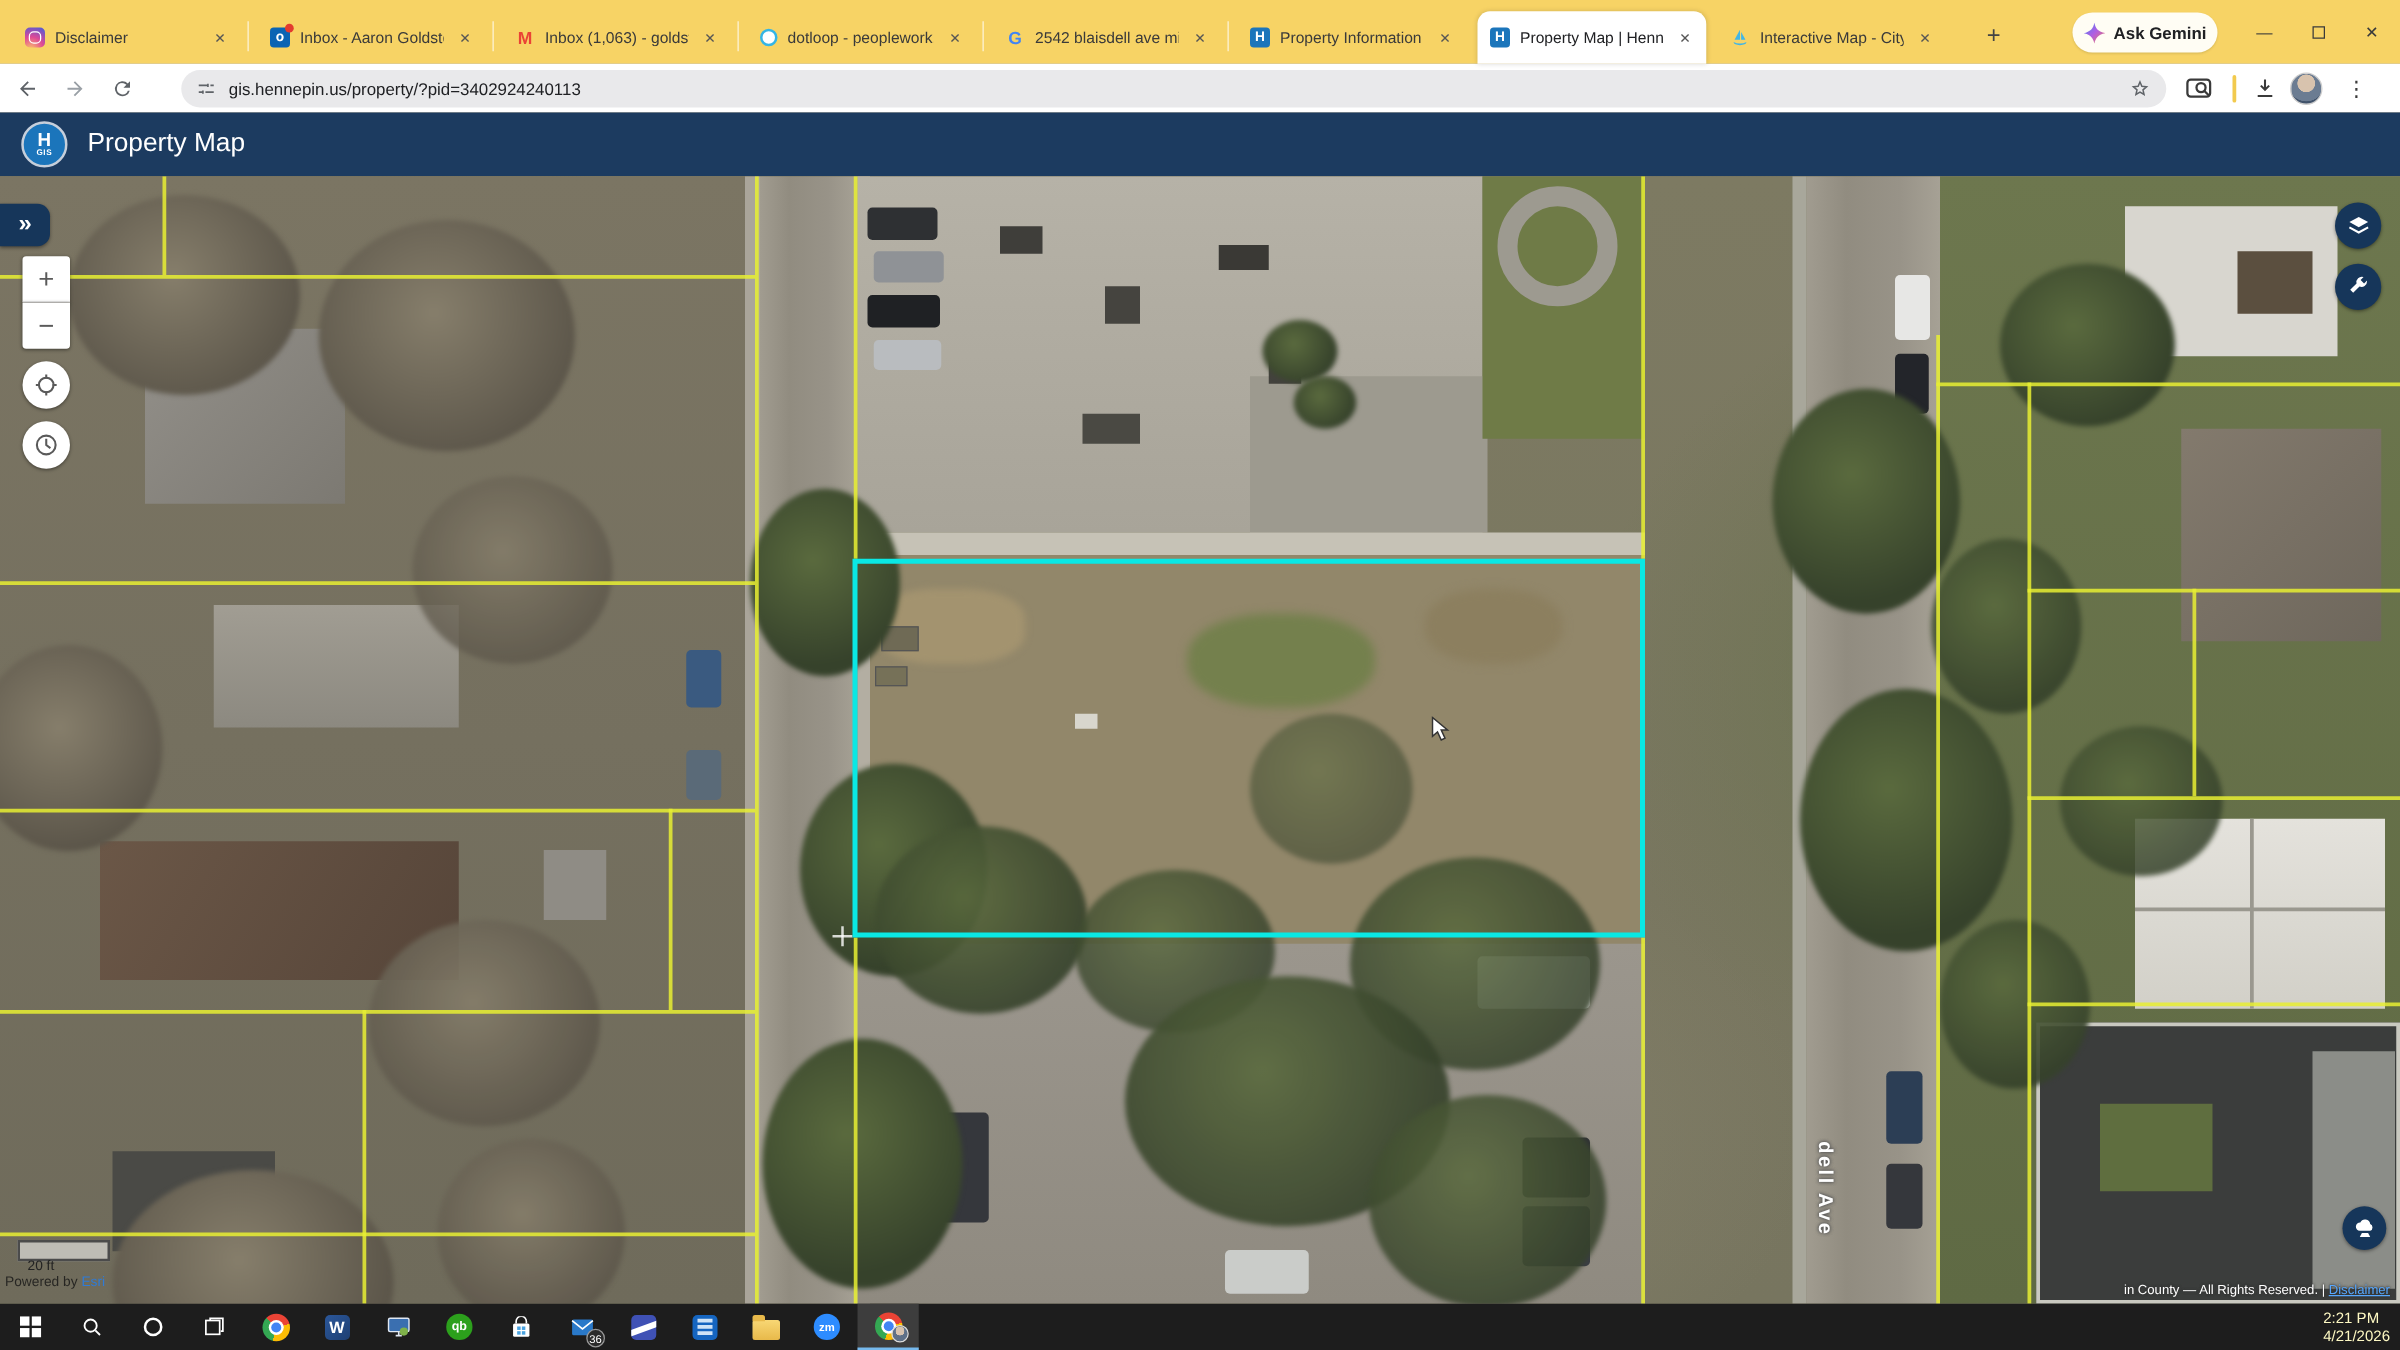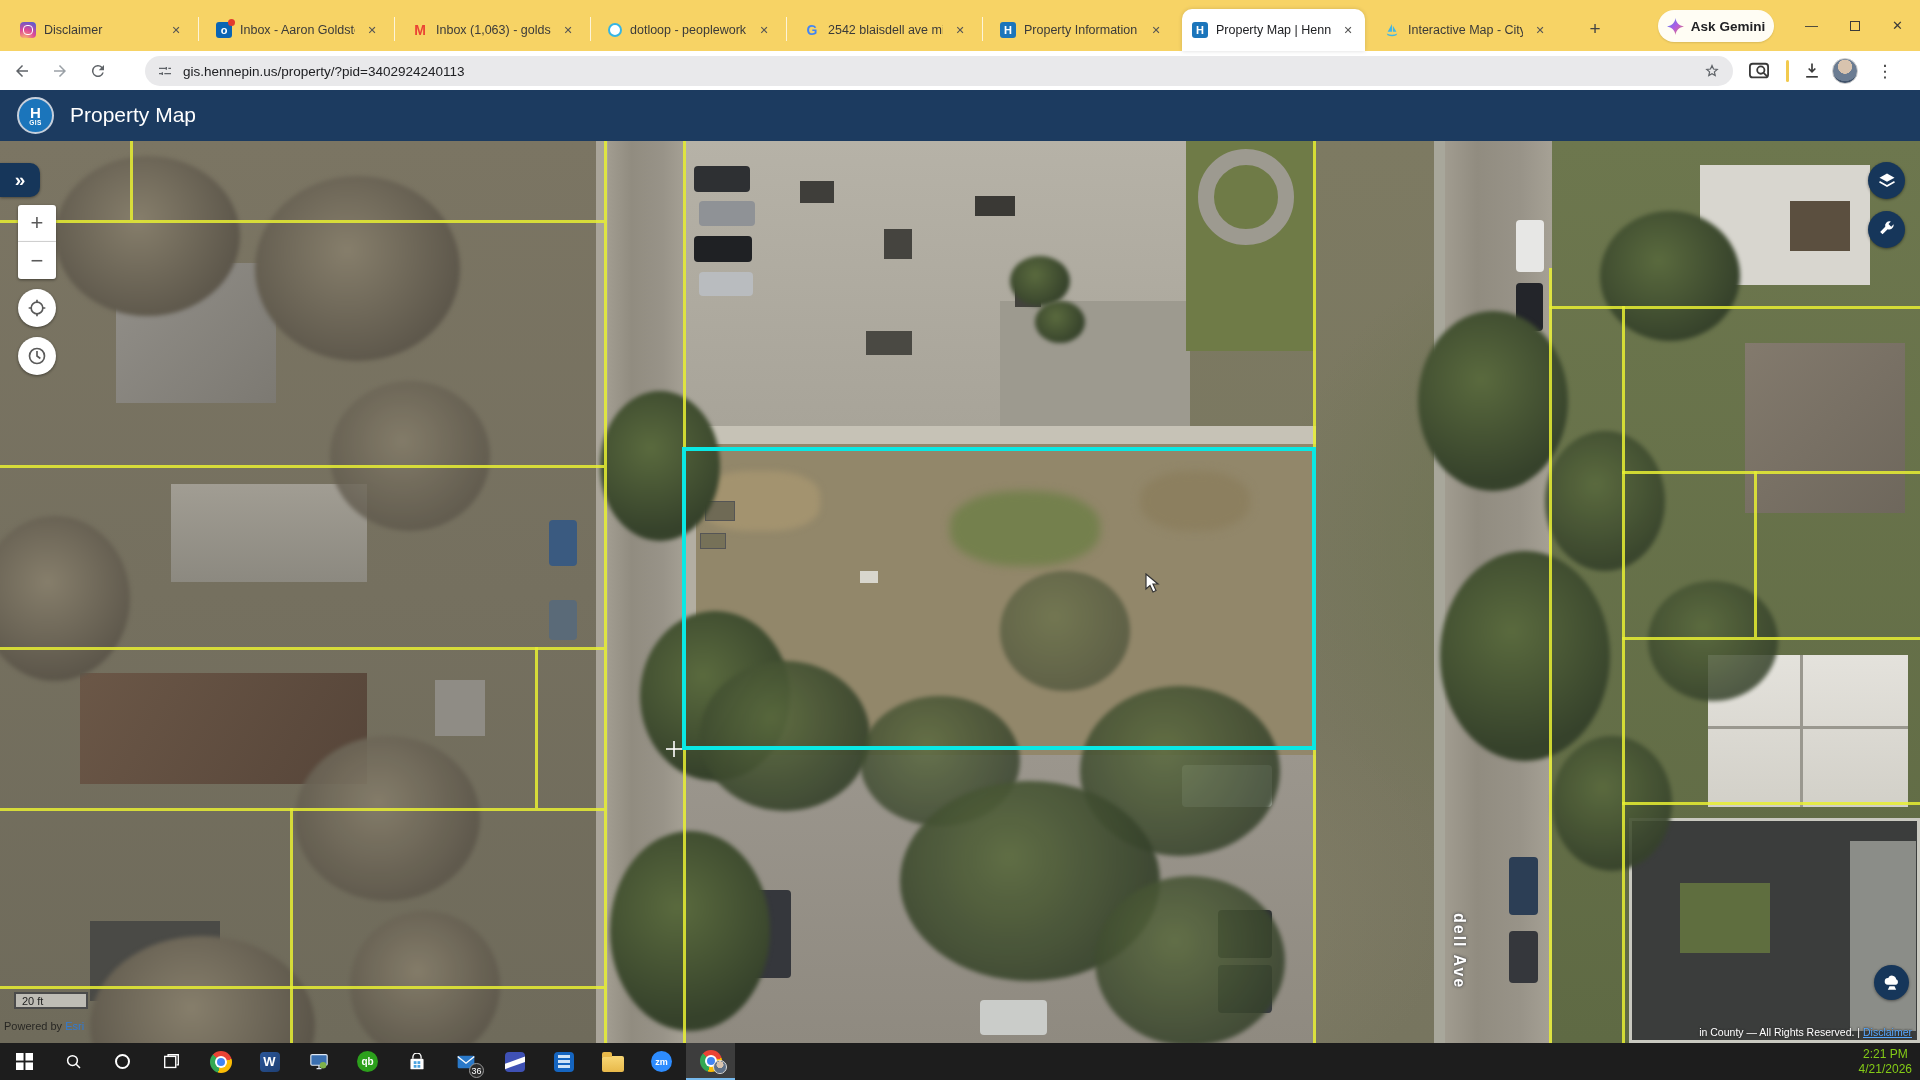--- a/index.html
+++ b/index.html
@@ -75,21 +75,21 @@
     font-size:16px;font-weight:bold;color:#fff;letter-spacing:2px;
     text-shadow:0 0 3px #555,0 0 3px #555;}
   .ctrl{position:absolute;background:#fff;box-shadow:0 1px 3px rgba(0,0,0,.45);display:flex;
     align-items:center;justify-content:center;color:#5a5a5a;z-index:10;}
   .expandtab{position:absolute;left:0;top:22px;width:40px;height:34px;background:#16365a;color:#fff;
     border-radius:0 10px 10px 0;display:flex;align-items:center;justify-content:center;
     font-size:19px;font-weight:bold;z-index:10;box-shadow:0 1px 3px rgba(0,0,0,.4);}
   .navybtn{position:absolute;background:#16365a;border-radius:50%;display:flex;align-items:center;
     justify-content:center;box-shadow:0 1px 3px rgba(0,0,0,.45);z-index:10;}
   .scalebar{position:absolute;left:14px;top:851px;width:74px;height:17px;border:2px solid #4b4b4b;
-    background:rgba(255,255,255,.55);font-size:11px;color:#222;padding:1px 0 0 6px;z-index:8;}
+    background:rgba(255,255,255,.55);font-size:11px;color:#222;padding:13px 0 0 6px;z-index:8;}
   .esriattr{position:absolute;left:4px;top:879px;font-size:11px;color:rgba(20,20,20,.8);z-index:8;text-align:right;}
   .esriattr a{color:#2f7bd6;text-decoration:none;}
   .rattr{position:absolute;right:8px;top:885px;font-size:10.5px;color:#fff;z-index:8;
     text-shadow:0 0 2px #333,0 0 2px #333;}
   .rattr a{color:#57a8ff;text-decoration:underline;}
   .cursor{position:absolute;left:1145px;top:432px;z-index:20;}
   .cross{position:absolute;z-index:5;width:16px;height:16px;}
   .cross::before{content:"";position:absolute;left:7px;top:0;width:2px;height:16px;background:rgba(255,255,255,.8);}
   .cross::after{content:"";position:absolute;left:0;top:7px;width:16px;height:2px;background:rgba(255,255,255,.8);}
 
@@ -101,21 +101,21 @@
     background:conic-gradient(from -45deg,#ea4335 0 120deg,#fbbc05 120deg 240deg,#34a853 240deg 360deg);}
   .chromeball::before{content:"";position:absolute;inset:5px;background:#fff;border-radius:50%;}
   .chromeball::after{content:"";position:absolute;inset:7px;background:#4285f4;border-radius:50%;}
   .sq{border-radius:4px;display:flex;align-items:center;justify-content:center;color:#fff;font-weight:bold;}
   .folder{width:22px;height:16px;background:linear-gradient(#f8d775,#e8b94a);border-radius:2px;position:relative;margin-top:4px;}
   .folder::before{content:"";position:absolute;top:-4px;left:0;width:10px;height:5px;background:#e8b94a;border-radius:2px 2px 0 0;}
   .badge{position:absolute;right:6px;bottom:2px;width:15px;height:15px;border-radius:50%;background:#2b2b2b;
     border:1px solid #999;color:#fff;font-size:9px;display:flex;align-items:center;justify-content:center;}
   .tb-avatar{position:absolute;right:8px;bottom:4px;width:14px;height:14px;border-radius:50%;
     background:radial-gradient(circle at 50% 32%,#d8c3ae 0 34%,#5f7188 36% 75%,#3b4d63 78%);border:1px solid #ddd;}
-  .clock{position:absolute;right:8px;top:4px;text-align:center;color:#84cc16;font-size:12px;line-height:15px;}
+  .clock{position:absolute;right:8px;top:4px;text-align:left;color:#fef9c3;font-size:12px;line-height:15px;}
 </style>
 </head>
 <body>
 
 <div class="screen">
 
   <div class="tabstrip">
     <div class="tab" style="left:10px">
       <i class="fav fav-ig"></i>
       <span class="tlabel">Disclaimer</span>

